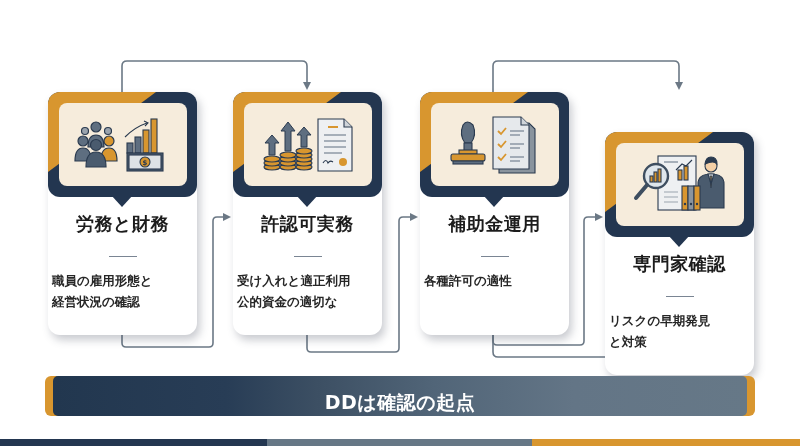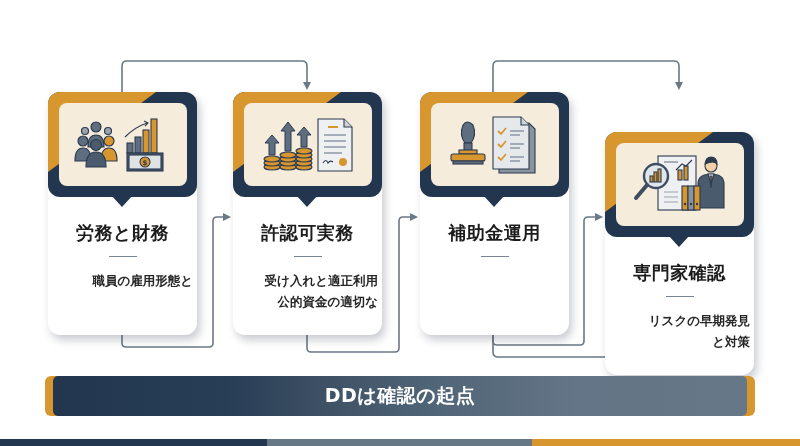--- a/index.html
+++ b/index.html
@@ -31,40 +31,40 @@
     position: absolute; left: 11px; top: 11px; width: 128px; height: 83px;
     background: #F6ECDC; border-radius: 8px;
     display: flex; align-items: center; justify-content: center;
   }
   .card-pointer {
     position: absolute; left: 63px; top: 103px; width: 0; height: 0;
     border-left: 11px solid transparent; border-right: 11px solid transparent;
     border-top: 12px solid #233650;
   }
   .card-title {
-    position: absolute; left: 0; top: 129px; width: 149px; text-align: center;
+    position: absolute; left: 0; top: 120px; width: 149px; text-align: center;
     font-size: 18px; font-weight: bold; color: #1c1c1c; letter-spacing: 0.5px;
   }
   .card-rule {
     position: absolute; left: 61px; top: 164px; width: 28px; height: 1px; background: #7a8593;
   }
   .card-desc {
-    position: absolute; left: 4px; top: 178px; width: 141px; text-align: right;
+    position: absolute; left: 4px; top: 178px; width: 141px; text-align: left;
     font-size: 12.5px; font-weight: bold; color: #262626; line-height: 21px;
   }
   .desc-line { display: block; }
   .banner {
     position: absolute; left: 45px; top: 376px; width: 710px; height: 40px;
     border-radius: 6px; background: #D8962F; z-index: 2;
   }
   .banner-inner {
     position: absolute; left: 8px; top: 0; width: 694px; height: 40px;
     border-radius: 5px;
     background: linear-gradient(90deg, #22374f 0%, #283d56 25%, #3c4f63 38%, #516578 55%, #637586 75%, #667887 100%);
-    display: flex; align-items: center; justify-content: center;
+    display: flex; align-items: flex-end; justify-content: center;
   }
   .banner-text {
     color: #ffffff; font-size: 19px; font-weight: bold; letter-spacing: 0.5px;
   }
   .strip { position: absolute; top: 439px; height: 7px; }
   .strip-1 { left: 0; width: 267px; background: #233650; }
   .strip-2 { left: 267px; width: 265px; background: #667786; }
   .strip-3 { left: 532px; width: 268px; background: #D8962F; }
   svg.icon { display: block; }
 </style>
@@ -124,20 +124,21 @@
         </g>
         <text x="72" y="52" font-size="7" text-anchor="middle" fill="#2a3a4f" font-weight="bold" font-family="DejaVu Sans, sans-serif">$</text>
       </svg>
     </div>
   </div>
   <div class="card-pointer"></div>
   <div class="card-title">労務と財務</div>
   <div class="card-rule"></div>
   <div class="card-desc">
     <span class="desc-line">職員の雇用形態と</span>
+    <span class="desc-line">経営状況の確認</span>
   </div>
 </div>
 
 <div class="card" style="left:233px;">
   <div class="card-body"></div>
   <div class="card-head">
     <div class="gold"></div>
     <div class="inner">
       <svg class="icon" width="100" height="64" viewBox="0 0 100 64">
         <g stroke="#2a3a4f" stroke-width="1.1" fill="#D8962F">
@@ -209,20 +210,21 @@
           <line x1="65" y1="44" x2="79" y2="44" stroke="#5e6e80"></line>
           <line x1="65" y1="48" x2="75" y2="48" stroke="#5e6e80"></line>
         </g>
       </svg>
     </div>
   </div>
   <div class="card-pointer"></div>
   <div class="card-title">補助金運用</div>
   <div class="card-rule"></div>
   <div class="card-desc">
+    <span class="desc-line">各種許可の適性</span>
   </div>
 </div>
 
 <div class="card" style="left:605px;margin-top:40px;">
   <div class="card-body"></div>
   <div class="card-head">
     <div class="gold"></div>
     <div class="inner">
       <svg class="icon" width="104" height="66" viewBox="0 0 104 66">
         <g stroke="#2a3a4f" stroke-width="1.1">

